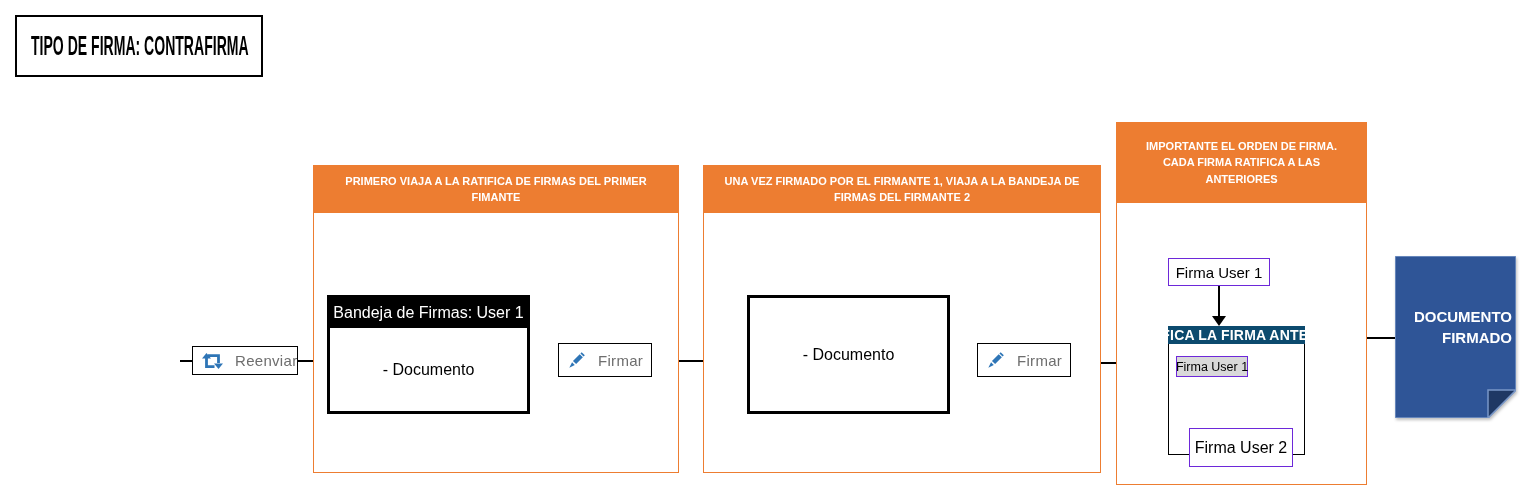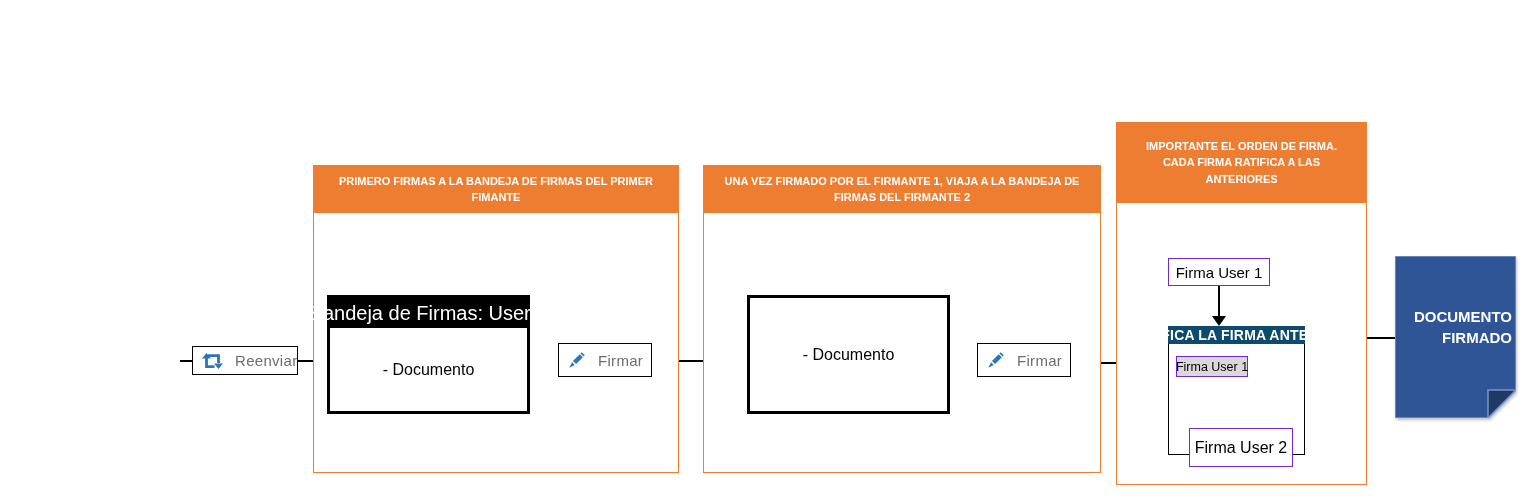--- a/index.html
+++ b/index.html
@@ -39,21 +39,21 @@
     box-sizing:border-box;padding:0 16px;margin:-1px;width:calc(100% + 2px);
   }
   .h48{height:48px;}
   .h81{height:81px;}
   
   .tray{
     position:absolute;border:3px solid #000;background:#fff;box-sizing:border-box;
     display:flex;flex-direction:column;
   }
   .tray-header{
-    background:#000;color:#fff;height:30px;flex:0 0 30px;font-size:20px;
+    background:#000;color:#fff;height:30px;flex:0 0 30px;font-size:16px;
     display:flex;align-items:center;justify-content:center;white-space:nowrap;
   }
   .tray-body{
     flex:1;display:flex;align-items:center;justify-content:center;
     font-size:16px;color:#000;
   }
   
   .btn{
     position:absolute;border:1px solid #000;background:#fff;box-sizing:border-box;
     display:flex;align-items:center;padding:0 9px;gap:12px;
@@ -73,31 +73,34 @@
     background:#0c4a6e;color:#fff;height:18px;font-size:14px;font-weight:bold;
     display:flex;align-items:center;justify-content:center;letter-spacing:0.2px;
     white-space:nowrap;margin:-1px;width:calc(100% + 2px);box-sizing:border-box;
   }
 </style>
 </head>
 <body>
 
 <div id="canvas">
 
+  <div class="title-box">
+    <span class="title-text">TIPO DE FIRMA: CONTRAFIRMA</span>
+  </div>
 
   <div class="hline" style="left:180px;top:360px;width:13px;"></div>
   <div class="hline" style="left:298px;top:360px;width:30px;"></div>
   <div class="hline" style="left:530px;top:360px;width:29px;"></div>
   <div class="hline" style="left:651px;top:360px;width:97px;"></div>
   <div class="hline" style="left:950px;top:360px;width:28px;"></div>
   <div class="hline" style="left:1070px;top:362px;width:47px;"></div>
   <div class="hline" style="left:1366px;top:337px;width:30px;"></div>
 
   <div class="panel" style="left:313px;top:165px;width:366px;height:308px;">
-    <div class="panel-header h48">PRIMERO FIRMAS A LA BANDEJA DE FIRMAS DEL PRIMER FIMANTE</div>
+    <div class="panel-header h48">PRIMERO VIAJA A LA RATIFICA DE FIRMAS DEL PRIMER FIMANTE</div>
   </div>
 
   <div class="panel" style="left:703px;top:165px;width:398px;height:308px;">
     <div class="panel-header h48">UNA VEZ FIRMADO POR EL FIRMANTE 1, VIAJA A LA BANDEJA DE FIRMAS DEL FIRMANTE 2</div>
   </div>
 
   <div class="panel" style="left:1116px;top:122px;width:251px;height:363px;">
     <div class="panel-header h81">IMPORTANTE EL ORDEN DE FIRMA. CADA FIRMA RATIFICA A LAS ANTERIORES</div>
   </div>
 

